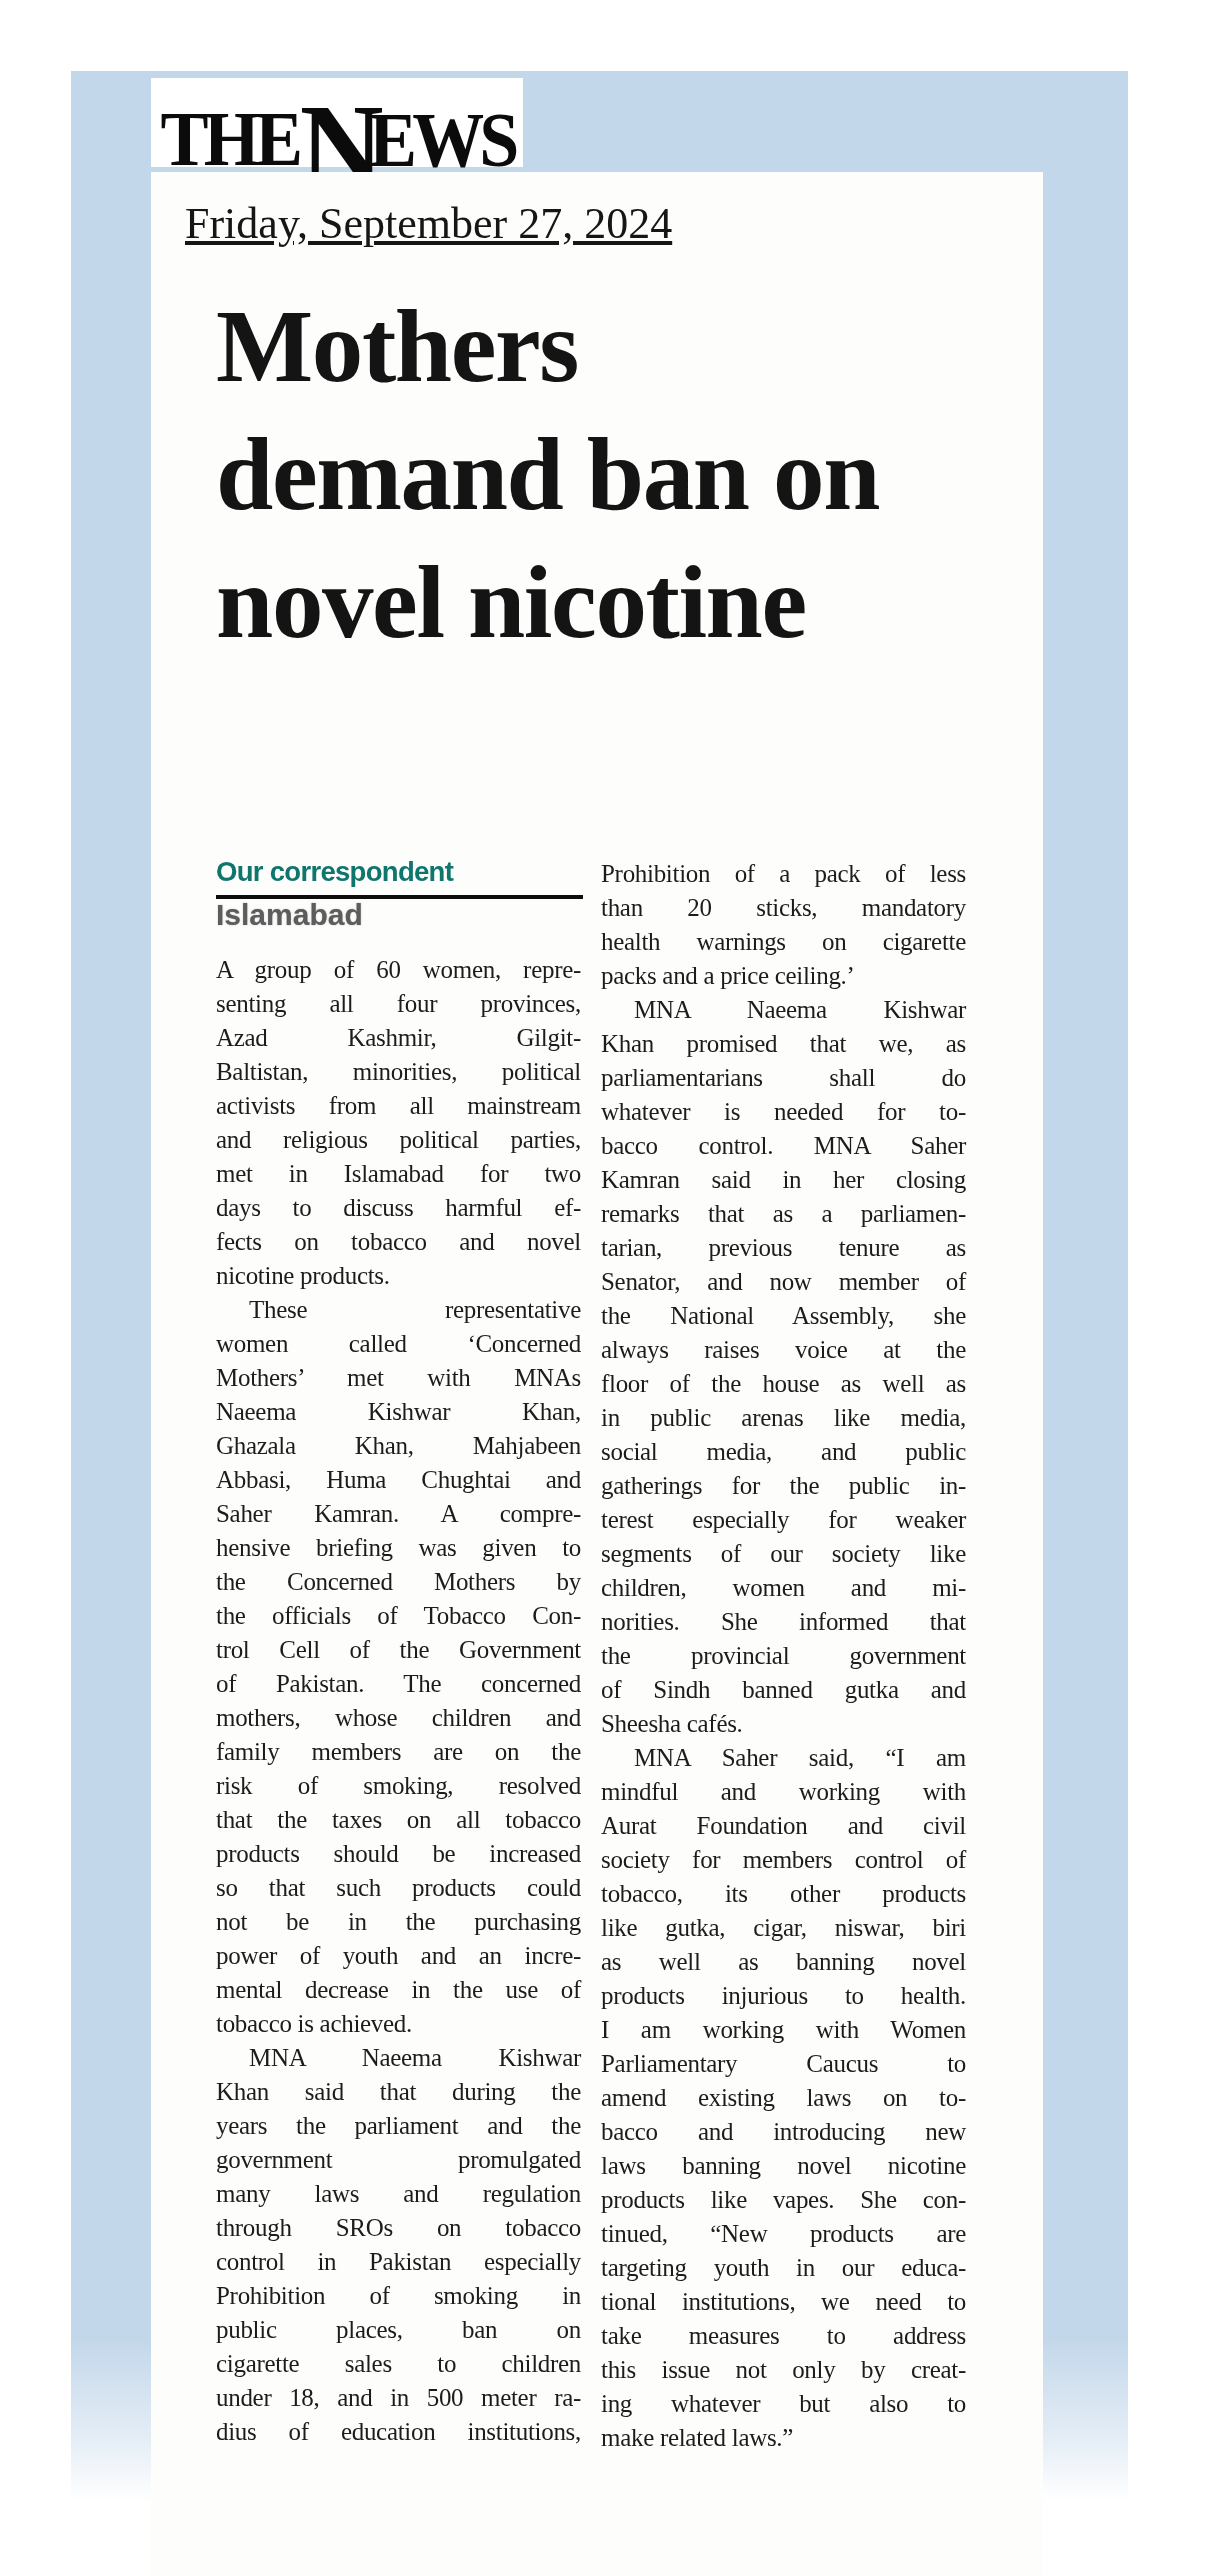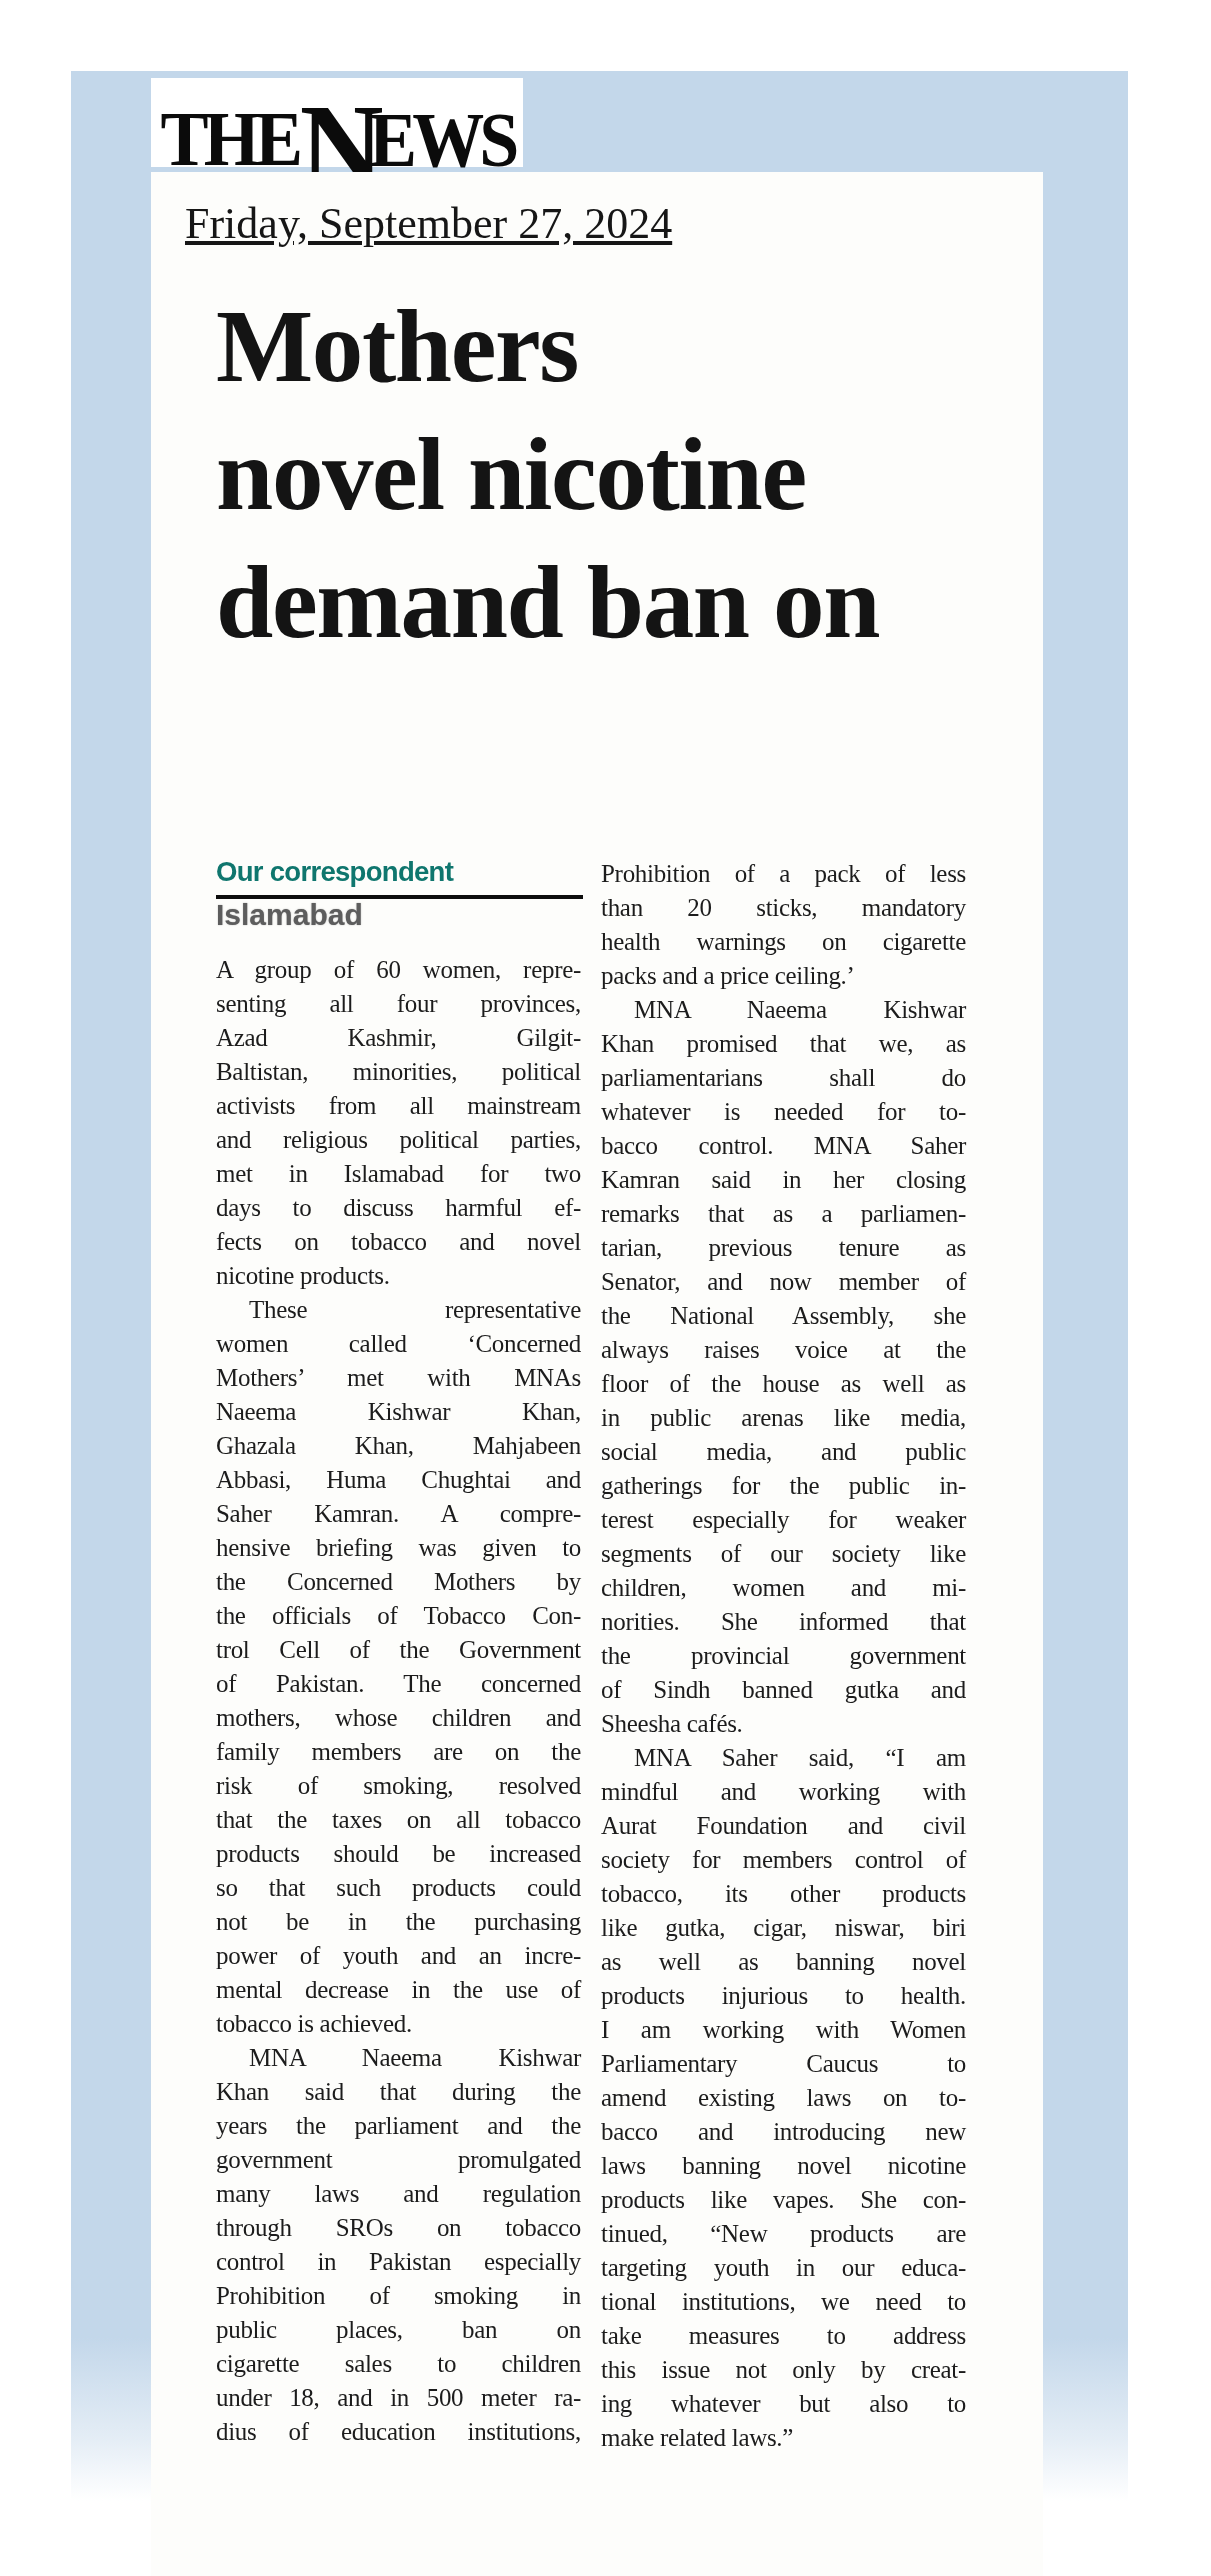--- a/index.html
+++ b/index.html
@@ -55,22 +55,22 @@
       <span class="part-the">THE</span><span class="part-n">N</span><span class="part-ews">EWS</span>
     </div>
   </div>
 
   <div class="page">
 
     <div class="date-line">Friday, September 27, 2024</div>
 
     <div class="headline">
       <div>Mothers</div>
+      <div>demand ban on</div>
       <div>novel nicotine</div>
-      <div>demand ban on</div>
     </div>
 
     <div class="columns">
       <div class="col">
         <div class="byline">Our correspondent</div>
         <div class="byline-rule"></div>
         <div class="location">Islamabad</div>
         <div class="body-text">
             <div class="tl">A group of 60 women, repre-</div>
             <div class="tl">senting all four provinces,</div>

